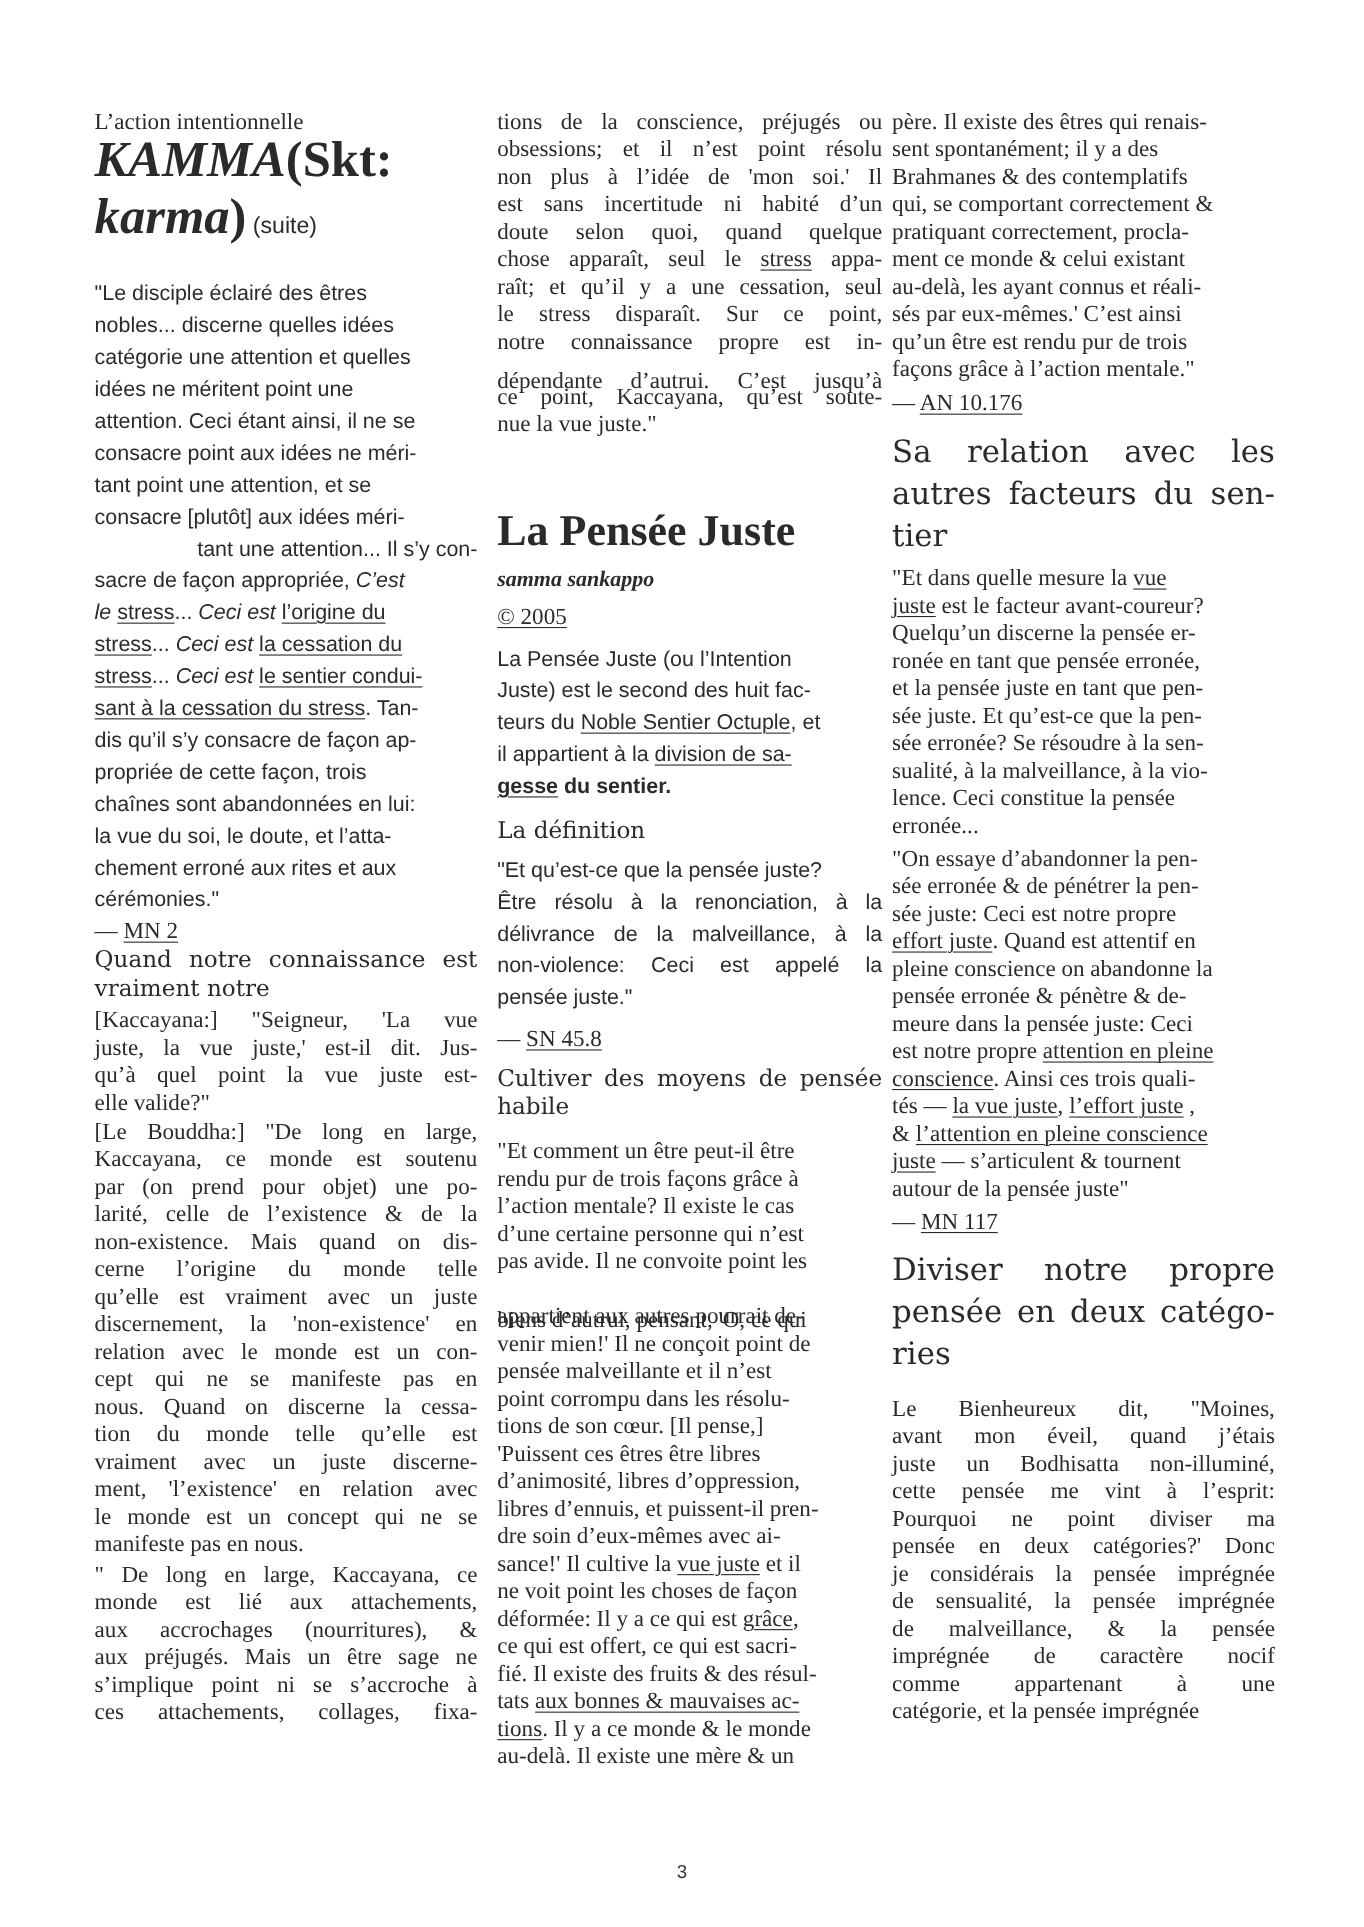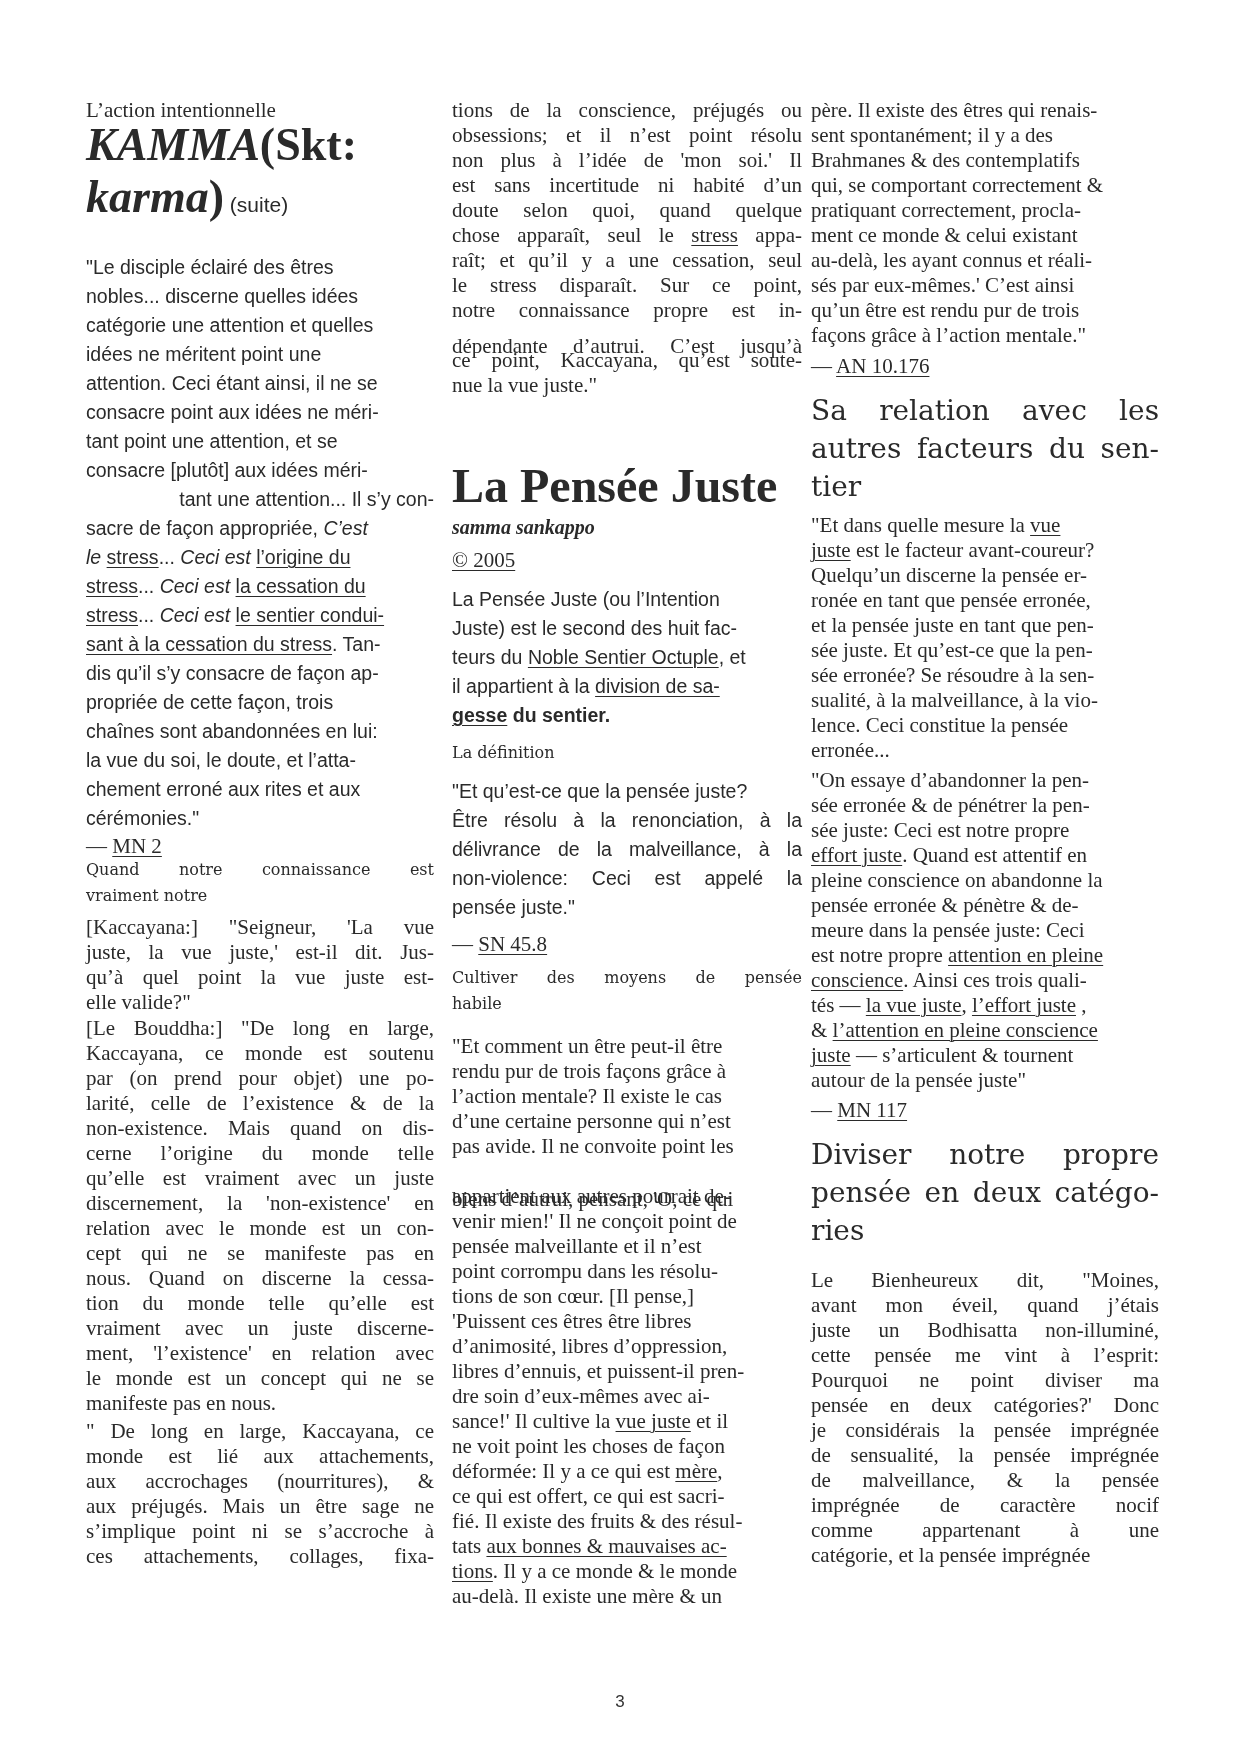--- a/index.html
+++ b/index.html
@@ -10,24 +10,24 @@
   #col3 { left: 811px; width: 348px; }
   .ln { position: absolute; left: 0; right: 0; white-space: nowrap; }
   .serif { font-family: "Liberation Serif", "DejaVu Serif", serif; font-size: 21px; }
   .sans { font-family: "Liberation Sans", "DejaVu Sans", sans-serif; font-size: 19.5px; }
   .j { text-align: justify; text-align-last: justify; }
   .u { text-decoration: underline; text-underline-offset: 3px; text-decoration-thickness: 1px; }
   .i { font-style: italic; }
   .h-kamma { font-family: "Liberation Serif", serif; font-weight: bold; font-size: 46px; }
   .h-kamma .it { font-style: italic; }
   .h-suite { font-family: "Liberation Sans", sans-serif; font-size: 21px; font-weight: normal; font-style: normal; }
-  .h-pensee { font-family: "Liberation Serif", serif; font-weight: bold; font-size: 48px; }
+  .h-pensee { font-family: "Liberation Serif", serif; font-weight: bold; font-size: 40px; }
   .h-sub { font-family: "Liberation Serif", serif; font-weight: bold; font-style: italic; font-size: 20px; }
   .h-sec { font-family: "DejaVu Serif", "Liberation Serif", serif; font-size: 28px; }
-  .h-small { font-family: "DejaVu Serif", "Liberation Serif", serif; font-size: 16px; }
+  .h-small { font-family: "DejaVu Serif", "Liberation Serif", serif; font-size: 21px; }
   .pageno { position: absolute; top: 1692px; left: 0; width: 1240px; text-align: center;
             font-family: "Liberation Sans", sans-serif; font-size: 17px; color: #333; }
 </style>
 </head>
 <body>
 
 <div id="page">
   <div class="col" id="col1">
       <div class="ln serif" style="top: 98px;"><span>L’action intentionnelle</span></div>
       <div class="ln h-kamma" style="top: 118px;"><span class="it">KAMMA</span><span>(Skt:</span></div>
@@ -122,21 +122,21 @@
       <div class="ln serif" style="top: 1209px;"><span>venir mien!' Il ne conçoit point de</span></div>
       <div class="ln serif" style="top: 1234px;"><span>pensée malveillante et il n’est</span></div>
       <div class="ln serif" style="top: 1259px;"><span>point corrompu dans les résolu-</span></div>
       <div class="ln serif" style="top: 1284px;"><span>tions de son cœur. [Il pense,]</span></div>
       <div class="ln serif" style="top: 1309px;"><span>'Puissent ces êtres être libres</span></div>
       <div class="ln serif" style="top: 1334px;"><span>d’animosité, libres d’oppression,</span></div>
       <div class="ln serif" style="top: 1359px;"><span>libres d’ennuis, et puissent-il pren-</span></div>
       <div class="ln serif" style="top: 1384px;"><span>dre soin d’eux-mêmes avec ai-</span></div>
       <div class="ln serif" style="top: 1409px;"><span>sance!' Il cultive la </span><span class="u">vue juste</span><span> et il</span></div>
       <div class="ln serif" style="top: 1434px;"><span>ne voit point les choses de façon</span></div>
-      <div class="ln serif" style="top: 1459px;"><span>déformée: Il y a ce qui est </span><span class="u">mère</span><span>,</span></div>
+      <div class="ln serif" style="top: 1459px;"><span>déformée: Il y a ce qui est </span><span class="u">grâce</span><span>,</span></div>
       <div class="ln serif" style="top: 1484px;"><span>ce qui est offert, ce qui est sacri-</span></div>
       <div class="ln serif" style="top: 1509px;"><span>fié. Il existe des fruits &amp; des résul-</span></div>
       <div class="ln serif" style="top: 1534px;"><span>tats </span><span class="u">aux bonnes &amp; mauvaises ac-</span></div>
       <div class="ln serif" style="top: 1559px;"><span class="u">tions</span><span>. Il y a ce monde &amp; le monde</span></div>
       <div class="ln serif" style="top: 1584px;"><span>au-delà. Il existe une mère &amp; un</span></div>
     </div>
   <div class="col" id="col3">
       <div class="ln serif" style="top: 98px;"><span>père. Il existe des êtres qui renais-</span></div>
       <div class="ln serif" style="top: 123px;"><span>sent spontanément; il y a des</span></div>
       <div class="ln serif" style="top: 148px;"><span>Brahmanes &amp; des contemplatifs</span></div>

